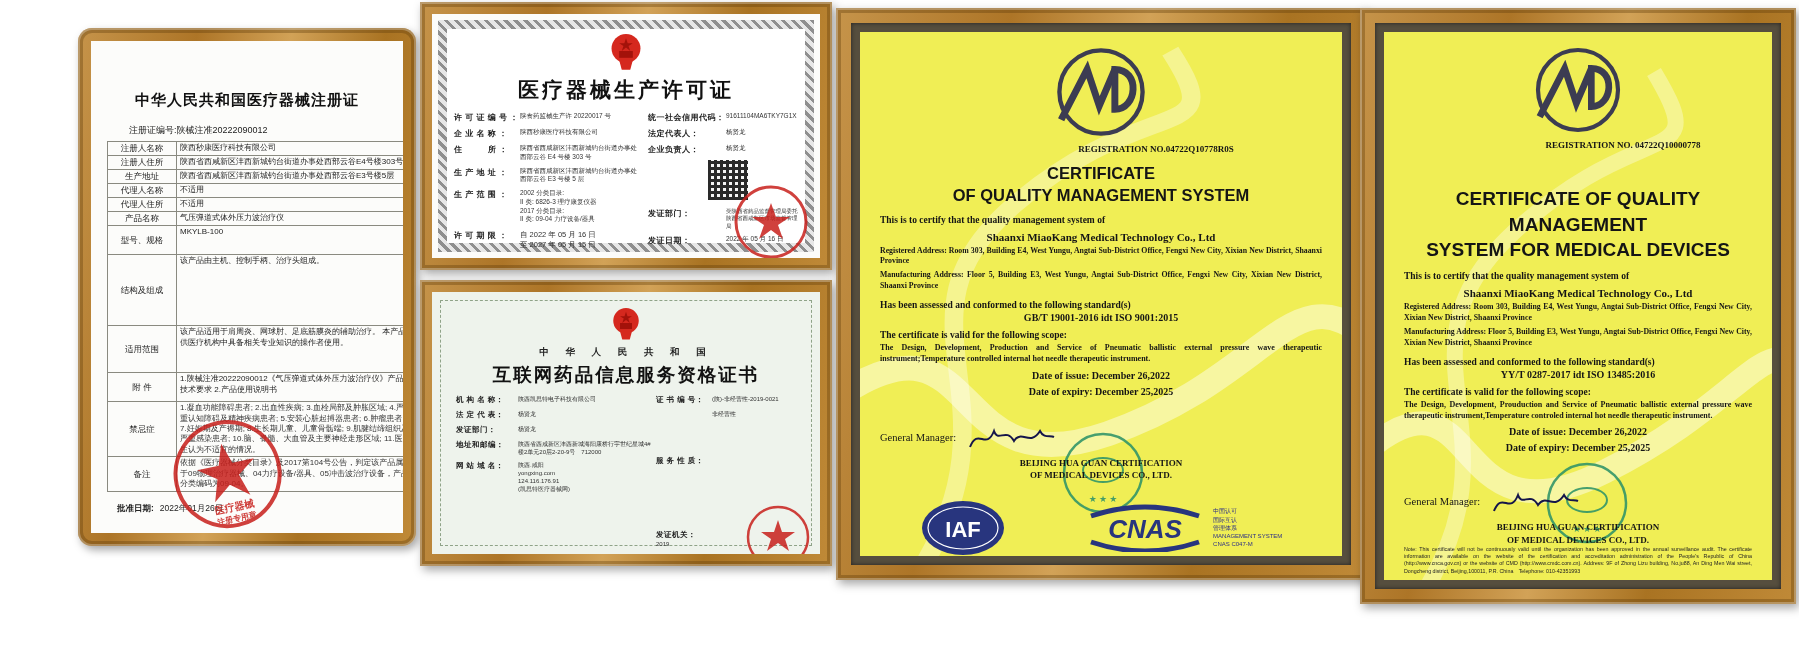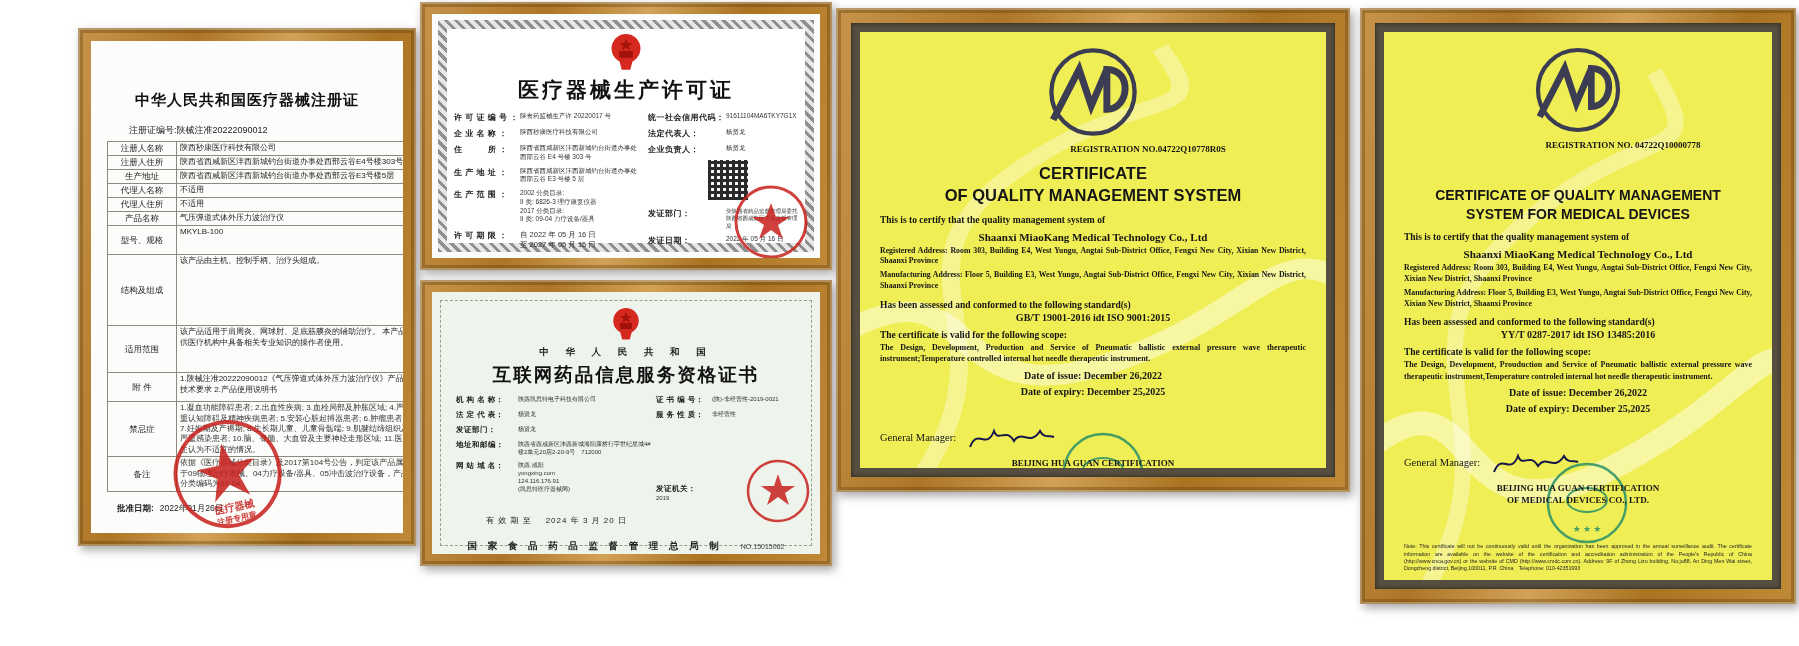--- a/index.html
+++ b/index.html
@@ -77,21 +77,21 @@
   .cnaswrap{display:flex;align-items:center;gap:8px;}
   .cnas-side{font-size:6px;line-height:1.35;white-space:pre-line;color:#2b2f86;font-family:"Liberation Sans",sans-serif;}
   .note{font-size:5.3px;line-height:1.35;color:#222;margin-top:auto;text-align:justify;font-family:"Liberation Sans",sans-serif;}
   .sealwrap{position:absolute;pointer-events:none;opacity:.88;}
 </style>
 </head>
 <body>
 
 <div id="stage">
 
-  <div class="cert c1" style="left:78px;top:28px;width:338px;height:518px;">
+  <div class="cert c1" style="left:78px;top:28px;width:338px;height:518px;border-radius:14px;">
     <div class="paper">
       <div class="inner">
         <div class="c1-title">中华人民共和国医疗器械注册证</div>
         <div class="c1-regno"><span>注册证编号:</span><span>陕械注准20222090012</span></div>
         <table class="c1t">
           <tbody>
               <tr>
                 <td class="lbl">注册人名称</td>
                 <td>陕西秒康医疗科技有限公司</td>
               </tr>
@@ -280,21 +280,21 @@
 124.116.176.91
 (凯思特医疗器械网)</span>
               </div>
           </div>
           <div style="position:relative;">
             <div class="fld">
                 <span class="l" style="width:56px;">证 书 编 号：</span>
                 <span class="v">(陕)-非经营性-2019-0021</span>
               </div>
             <div class="fld">
-                <span class="l" style="width:56px;">服 务 性 质：</span>
+                <span class="l" style="width:56px;margin-top:46px;">服 务 性 质：</span>
                 <span class="v">非经营性</span>
               </div>
             <div class="fld" style="margin-top:64px;flex-direction:column;">
                 <span class="l" style="width:44px;">发证机关：</span>
                 <span class="v">2019</span>
               </div>
             <div class="seal-red" style="right:-16px;bottom:-22px;">
               <svg width="68" height="68" viewBox="0 0 68 68">
                 <circle cx="34" cy="34" r="30" fill="none" stroke="#c8201c" stroke-width="2.5"></circle>
                 <polygon points="34,17 38,29 51,29 41,36 45,48 34,40 23,48 27,36 17,29 30,29" fill="#c8201c"></polygon>
@@ -307,21 +307,21 @@
             <span>2024 年 3 月 20 日</span>
           </div>
         <div class="c3-footer">
           <span class="f1">国 家 食 品 药 品 监 督 管 理 总 局 制</span>
           <span class="f2">NO.15015062</span>
         </div>
       </div>
     </div>
   </div>
 
-  <div class="cert c4" style="left:836px;top:8px;width:514px;height:484px;">
+  <div class="cert c4" style="left:836px;top:8px;width:514px;height:572px;padding-left:16px;">
     <div class="mat"></div>
     <div class="paper-y">
       <svg class="wm" width="100%" height="100%" viewBox="0 0 466 548" preserveAspectRatio="none">
         <path d="M-20 380 C 120 280, 80 480, 240 420 S 420 240, 500 330" stroke="#ffffff" stroke-width="26" fill="none" opacity="0.45"></path>
         <path d="M60 560 C 160 380, 20 300, 150 180 S 360 120, 300 20" stroke="#ffffff" stroke-width="18" fill="none" opacity="0.35"></path>
       </svg>
       <div class="yc mdlogo">
         <svg width="104" height="104" viewBox="0 0 120 120">
           <circle cx="60" cy="60" r="48" fill="none" stroke="#3c3c52" stroke-width="5"></circle>
           <path d="M14 92 L44 34 L58 76 L76 34" stroke="#3c3c52" stroke-width="8" fill="none" stroke-linejoin="miter"></path>
@@ -387,21 +387,21 @@
         <path d="M40 560 C 140 400, 0 320, 130 200 S 330 140, 270 40" stroke="#ffffff" stroke-width="16" fill="none" opacity="0.35"></path>
       </svg>
       <div class="yc mdlogo">
         <svg width="100" height="100" viewBox="0 0 120 120">
           <circle cx="60" cy="60" r="48" fill="none" stroke="#3c3c52" stroke-width="5"></circle>
           <path d="M14 92 L44 34 L58 76 L76 34" stroke="#3c3c52" stroke-width="8" fill="none"></path>
           <path d="M76 34 L76 80 C 102 80 106 34 76 34 Z" fill="none" stroke="#3c3c52" stroke-width="8"></path>
         </svg>
       </div>
       <div class="yc regno" style="padding-left:90px;">REGISTRATION NO. 04722Q10000778</div>
-      <div class="yc qtitle" style="white-space:pre-line;font-size:14px;margin-top:36px;">CERTIFICATE OF QUALITY MANAGEMENT
+      <div class="yc qtitle" style="white-space:pre-line;font-size:19px;margin-top:36px;">CERTIFICATE OF QUALITY MANAGEMENT
 SYSTEM FOR MEDICAL DEVICES</div>
       <div class="yc certify">This is to certify that the quality management system of</div>
       <div class="yc company">Shaanxi MiaoKang Medical Technology Co., Ltd</div>
       <div class="yc addr">Registered Address: Room 303, Building E4, West Yungu, Angtai Sub-District Office, Fengxi New City, Xixian New District, Shaanxi Province</div>
       <div class="yc addr">Manufacturing Address: Floor 5, Building E3, West Yungu, Angtai Sub-District Office, Fengxi New City, Xixian New District, Shaanxi Province</div>
       <div class="yc assessed">Has been assessed and conformed to the following standard(s)</div>
       <div class="yc standard">YY/T 0287-2017 idt ISO 13485:2016</div>
       <div class="yc scopeL">The certificate is valid for the following scope:</div>
       <div class="yc scope">The Design, Development, Prouduction and Service of Pneumatic ballistic external pressure wave therapeutic instrument,Temperature controled internal hot needle therapeutic instrument.</div>
       <div class="yc dline">Date of issue: December 26,2022</div>

